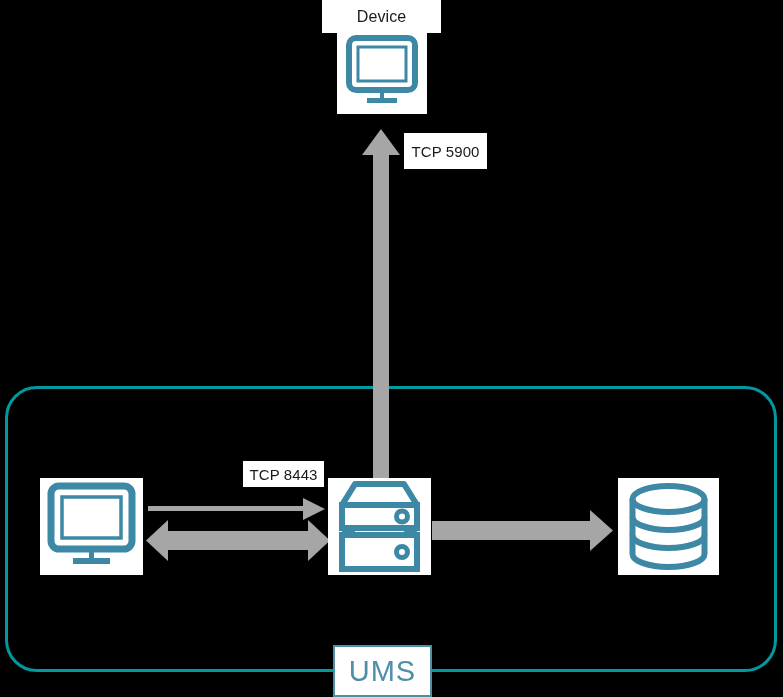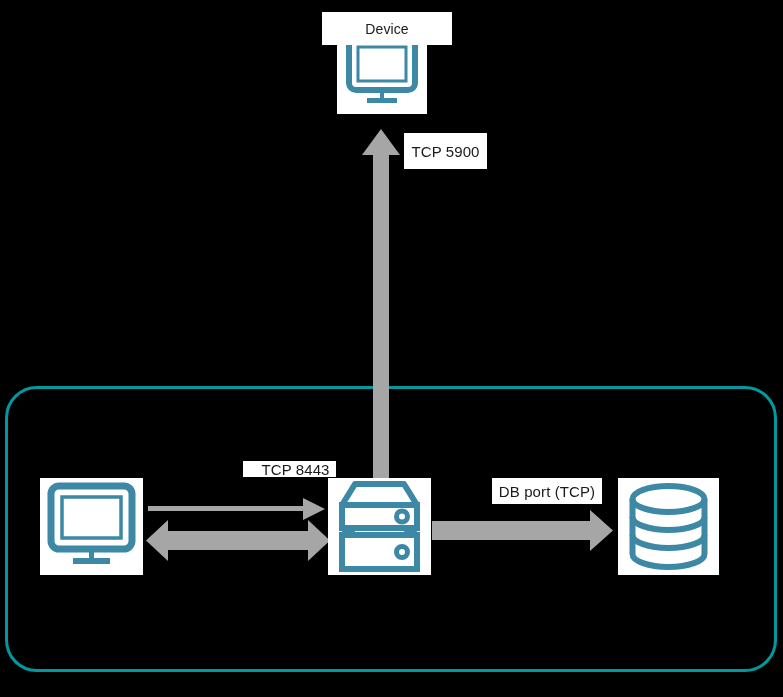--- a/index.html
+++ b/index.html
@@ -32,31 +32,31 @@
     font-size: 15px;
     line-height: 1;
     display: flex;
     align-items: center;
     justify-content: center;
     white-space: nowrap;
     letter-spacing: 0.1px;
   }
 
   #device-label {
-    left: 322px; top: 12px;
-    width: 130px; height: 33px;
-    font-size: 14px;
+    left: 322px; top: 0px;
+    width: 119px; height: 33px;
+    font-size: 16px;
   }
   #tcp5900-label {
     left: 404px; top: 133px;
     width: 83px; height: 36px;
   }
   #tcp8443-label {
     left: 243px; top: 461px;
-    width: 81px; height: 16px; padding-left: 12px;
+    width: 81px; height: 26px;
   }
   #dbport-label {
     left: 492px; top: 478px;
     width: 110px; height: 26px;
   }
 
   
   .icon-tile {
     background: #ffffff;
     position: absolute;
@@ -166,16 +166,16 @@
       <path d="M14.5 57 A36 13 0 0 0 86.5 57" fill="none" stroke="#3d88a5" stroke-width="6"></path>
     </svg>
   </div>
 
   <div class="label-chip abs" id="device-label">Device</div>
 
   <div class="label-chip abs" id="tcp5900-label">TCP 5900</div>
 
   <div class="label-chip abs" id="tcp8443-label">TCP 8443</div>
 
-  <div class="label-chip abs" id="dbport-label">DB port (TCP)</div>
 
+  <div class="abs" id="ums-badge">UMS</div>
 
 </div>
 
 </body></html>

